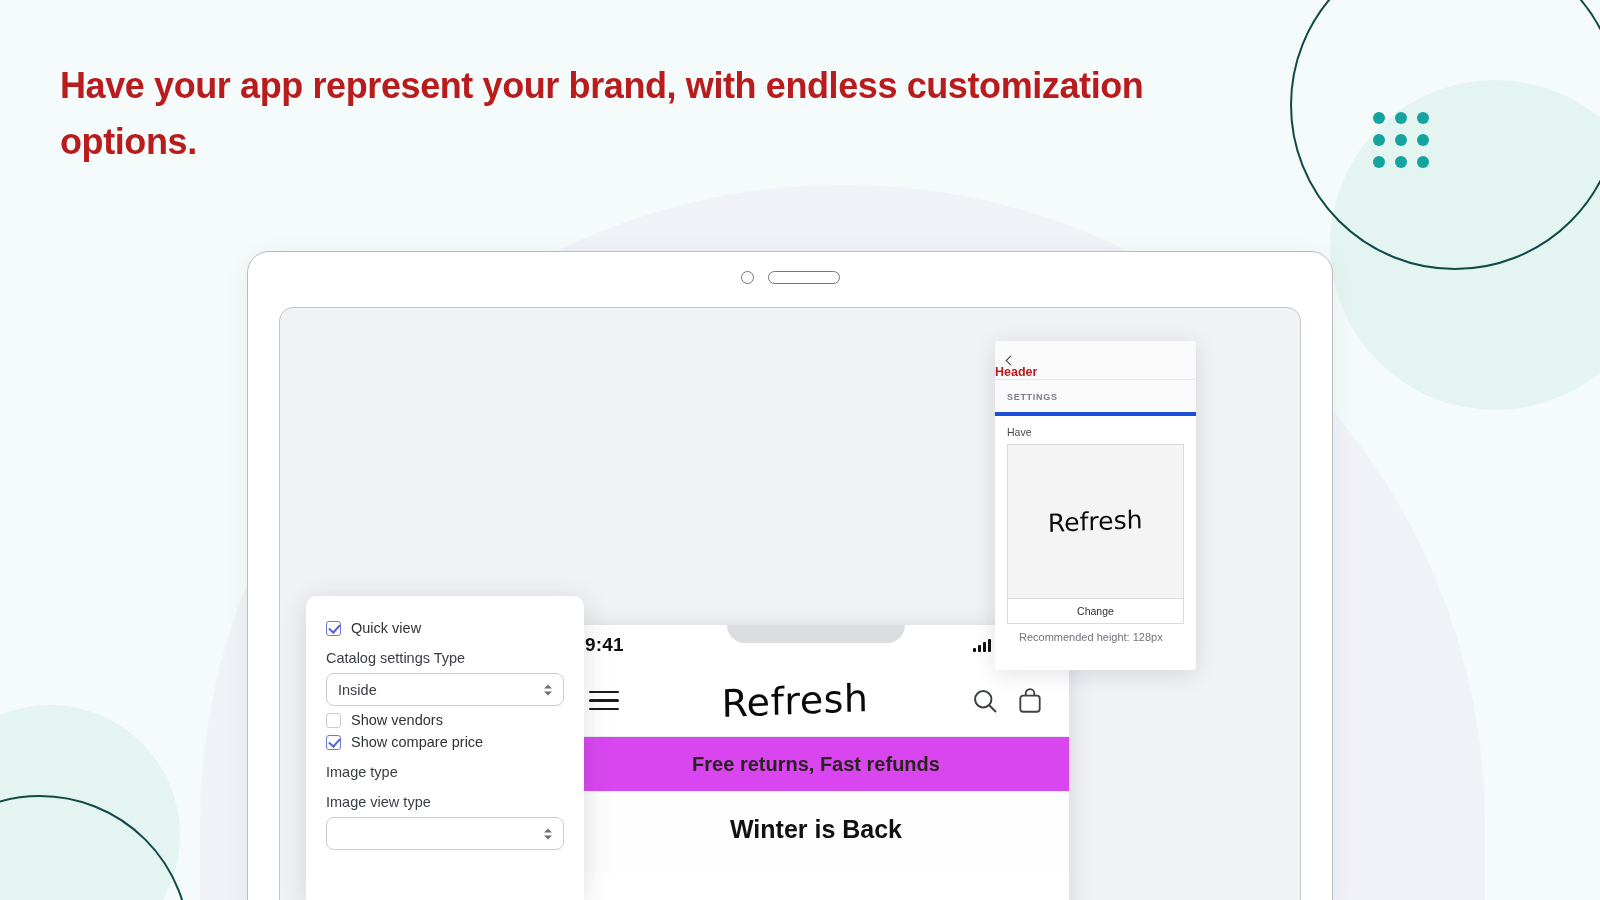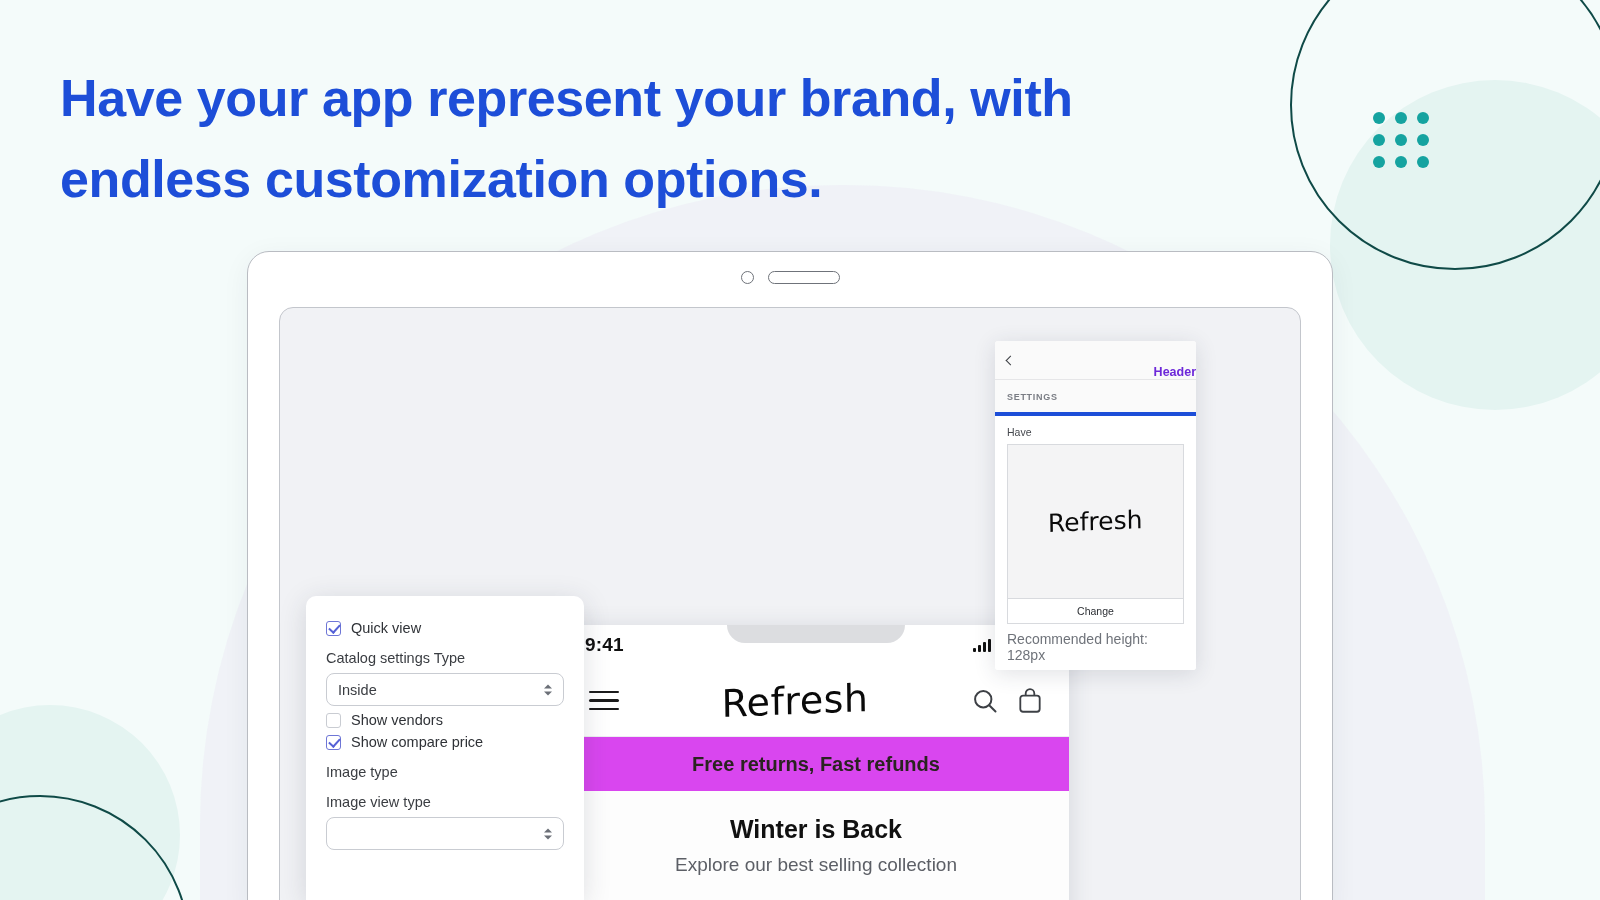--- a/index.html
+++ b/index.html
@@ -56,22 +56,22 @@
     width:300px; height:300px;
     border-radius:50%;
     border:2.5px solid #0f4a47;
   }
 
   
   #headline {
     position:absolute;
     left:60px; top:58px;
     width:1180px;
-    color:#1d4ed8;
-    font-size:52px;
+    color:#b91c1c;
+    font-size:36px;
     font-weight:700;
     line-height:1.55;
     letter-spacing:-.4px;
   }
 
   
   #laptop {
     position:absolute;
     left:247px; top:251px;
     width:1086px; height:660px;
@@ -255,22 +255,22 @@
     border-bottom:1px solid #e6e6e8;
     position:relative;
     background:#fafafa;
   }
   #back-chevron-icon {
     width:7px; height:7px;
     border:solid #3a3d42; border-width:0 0 1.6px 1.6px;
     transform:rotate(45deg);
   }
   #header-panel-title {
-    position:absolute; left:0; right:0; text-align:right;
-    font-size:12.5px; font-weight:700; color:#6d28d9;margin-top:24px;
+    position:absolute; left:0; right:0; text-align:left;
+    font-size:12.5px; font-weight:700; color:#b91c1c;margin-top:24px;
   }
   #settings-label {
     font-size:9px; font-weight:700; color:#7a7d84;
     letter-spacing:.7px;
     padding:12px 12px 10px;
     border-bottom:4px solid #1d4ed8;
   }
   #logo-section { background:#fff; padding:10px 12px 0; height:100%; }
   #logo-field-label { font-size:10.5px; color:#45484e; margin-bottom:6px; }
   #logo-box {
@@ -285,21 +285,21 @@
     transform:skewY(-1.5deg) rotate(-.8deg);
   }
   #logo-change-button {
     border:1px solid #d8dade; border-top:none;
     background:#fff;
     height:25px;
     display:flex; align-items:center; justify-content:center;
     font-size:10.5px; color:#2b2e33;
     cursor:pointer;
   }
-  #logo-hint { font-size:14px; color:#6f737a; padding:7px 0 0; }
+  #logo-hint { font-size:11px; color:#6f737a; padding:7px 0 0;margin-left:12px; }
 </style>
 </head>
 <body>
 
 <div class="deco" id="bg-blob-main"></div>
 <div class="deco" id="deco-circle-fill-tr"></div>
 <div class="deco" id="deco-circle-outline-tr"></div>
 <div class="deco" id="deco-dots">
   <span></span>
   <span></span>
@@ -363,21 +363,20 @@
             <rect x="3" y="8" width="18" height="15" rx="2.5" stroke="#3d4045" stroke-width="1.7" fill="none"></rect>
             <path d="M8 8V6a4 4 0 0 1 8 0v2" stroke="#3d4045" stroke-width="1.7" fill="none"></path>
           </svg>
         </div>
       </div>
 
       <div id="promo-banner">Free returns, Fast refunds</div>
 
       <div id="hero-section">
         <div id="hero-title">Winter is Back</div>
-        <div id="hero-subtitle">Explore our best selling collection</div>
       </div>
 
       <div id="product-grid">
         
         
       </div>
     </div>
 
   </div>
 </div>

